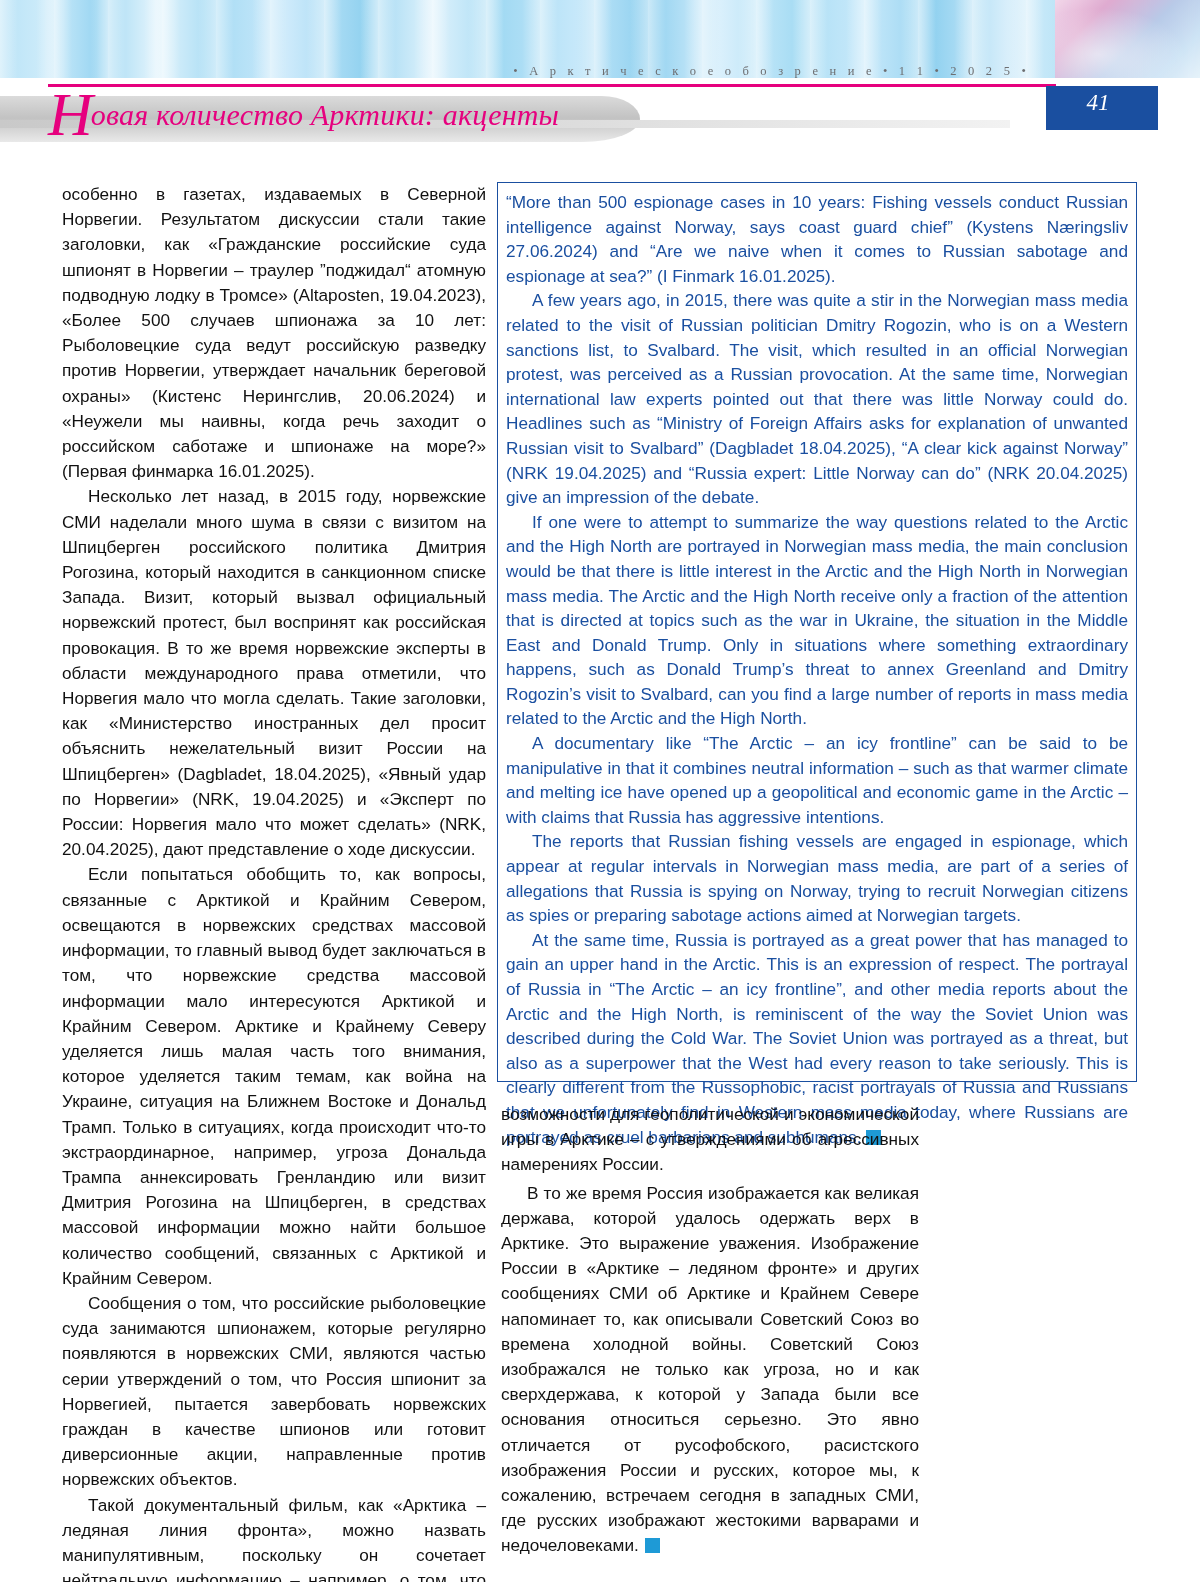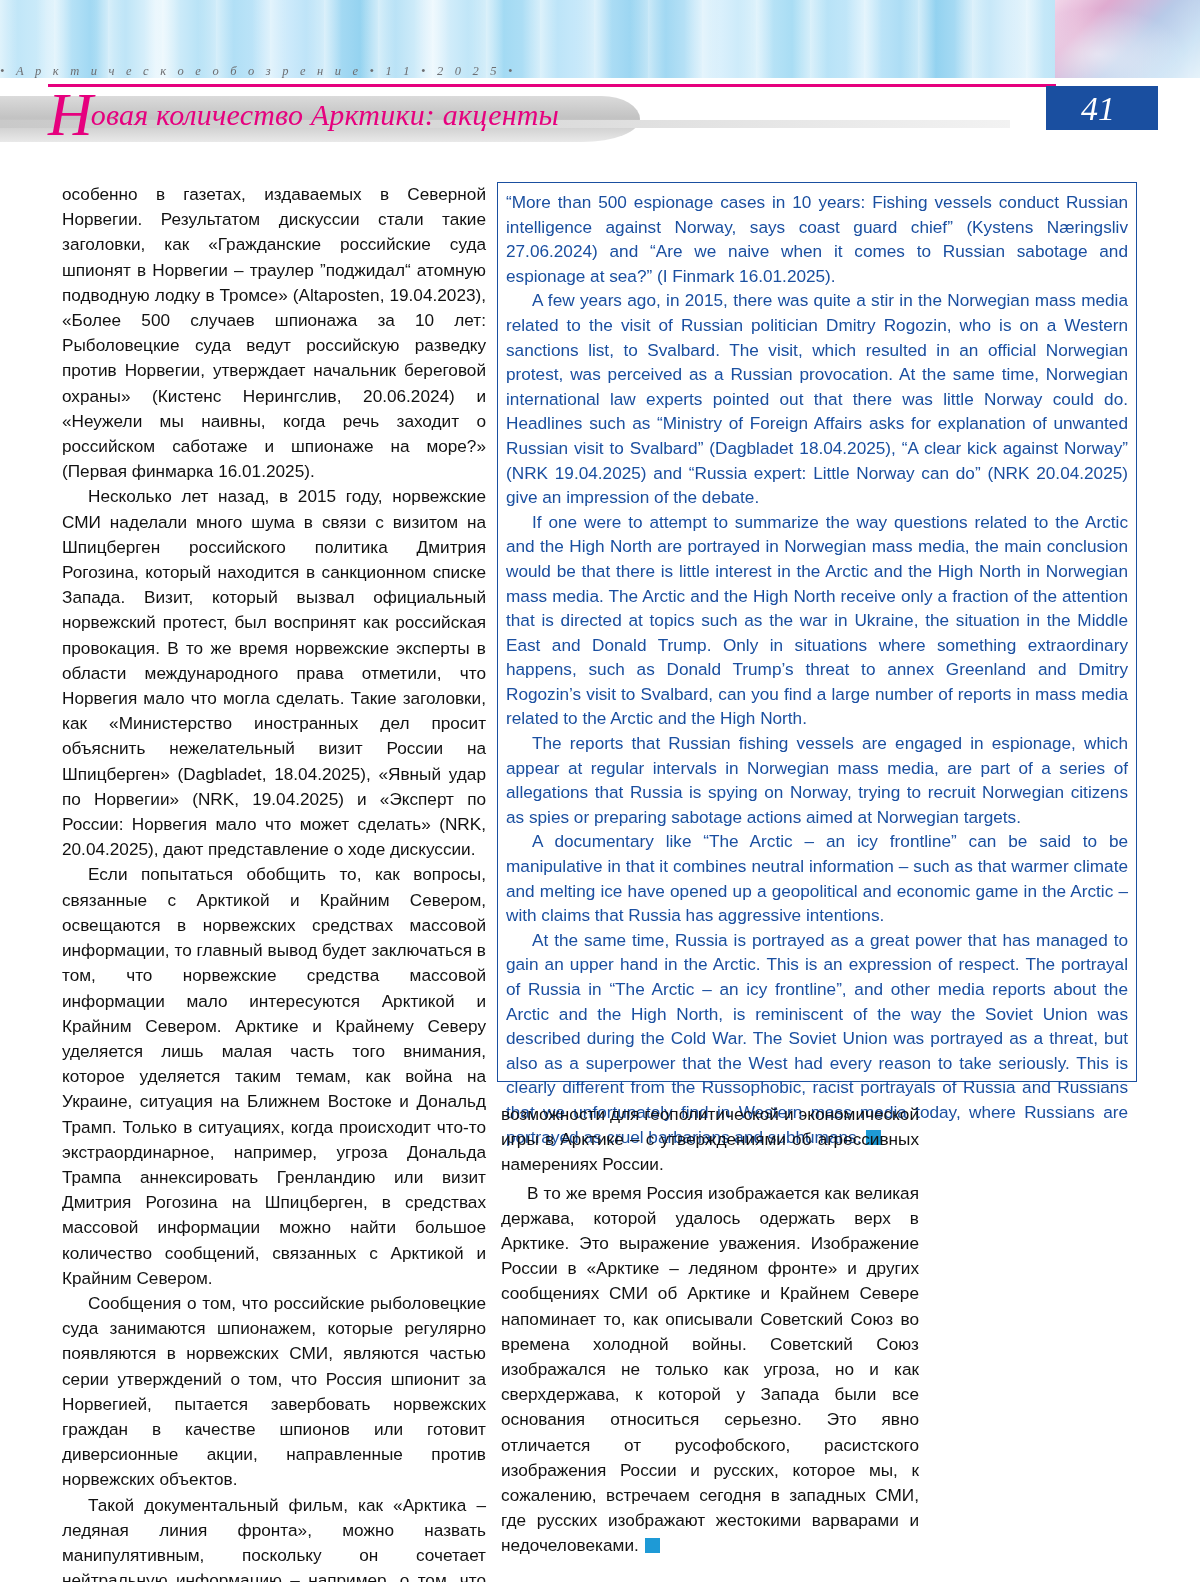--- a/index.html
+++ b/index.html
@@ -66,27 +66,26 @@
     top: 0; left: 0; right: 0; bottom: 0;
     background: radial-gradient(ellipse at 30% 70%, rgba(255,255,255,0.6) 0%, rgba(255,255,255,0) 60%);
   }
 
   
   .running-head {
     position: absolute;
     top: 64px;
     left: 0;
     width: 1030px;
-    text-align: left;
+    text-align: right;
     font-size: 12.5px;
     letter-spacing: 4.2px;
     color: #6d6e71;
     font-family: "Liberation Serif", serif;
     white-space: nowrap;
-    font-style: italic;
   }
 
   
   .head-rule {
     position: absolute;
     top: 84px;
     left: 48px;
     width: 1008px;
     height: 3px;
     background: #e6007e;
@@ -142,21 +141,21 @@
     background: #1a4fa0;
   }
   .page-num {
     position: absolute;
     top: 90px;
     left: 1046px;
     width: 104px;
     text-align: center;
     font-family: "Liberation Serif", serif;
     font-style: italic;
-    font-size: 34px;
+    font-size: 23px;
     color: #ffffff;
   }
 
   
   .col-left {
     position: absolute;
     top: 182px;
     left: 62px;
     width: 424px;
     font-family: "Liberation Sans", sans-serif;
@@ -253,21 +252,21 @@
   <p>Если попытаться обобщить то, как вопросы, связанные с Арктикой и Крайним Севером, освещаются в норвежских средствах массовой информации, то главный вывод будет заключаться в том, что норвежские средства массовой информации мало интересуются Арктикой и Крайним Севером. Арктике и Крайнему Северу уделяется лишь малая часть того внимания, которое уделяется таким темам, как война на Украине, ситуация на Ближнем Востоке и Дональд Трамп. Только в ситуациях, когда происходит что-то экстраординарное, например, угроза Дональда Трампа аннексировать Гренландию или визит Дмитрия Рогозина на Шпицберген, в средствах массовой информации можно найти большое количество сообщений, связанных с Арктикой и Крайним Севером.</p>
   <p>Сообщения о том, что российские рыболовецкие суда занимаются шпионажем, которые регулярно появляются в норвежских СМИ, являются частью серии утверждений о том, что Россия шпионит за Норвегией, пытается завербовать норвежских граждан в качестве шпионов или готовит диверсионные акции, направленные против норвежских объектов.</p>
   <p>Такой документальный фильм, как «Арктика – ледяная линия фронта», можно назвать манипулятивным, поскольку он сочетает нейтральную информацию – например, о том, что потепление климата и таяние льдов открыли</p>
 </div>
 
 <div class="en-box"></div>
 <div class="en-text">
   <p class="first">“More than 500 espionage cases in 10 years: Fishing vessels conduct Russian intelligence against Norway, says coast guard chief” (Kystens Næringsliv 27.06.2024) and “Are we naive when it comes to Russian sabotage and espionage at sea?” (I Finmark 16.01.2025).</p>
   <p>A few years ago, in 2015, there was quite a stir in the Norwegian mass media related to the visit of Russian politician Dmitry Rogozin, who is on a Western sanctions list, to Svalbard. The visit, which resulted in an official Norwegian protest, was perceived as a Russian provocation. At the same time, Norwegian international law experts pointed out that there was little Norway could do. Headlines such as “Ministry of Foreign Affairs asks for explanation of unwanted Russian visit to Svalbard” (Dagbladet 18.04.2025), “A clear kick against Norway” (NRK 19.04.2025) and “Russia expert: Little Norway can do” (NRK 20.04.2025) give an impression of the debate.</p>
   <p>If one were to attempt to summarize the way questions related to the Arctic and the High North are portrayed in Norwegian mass media, the main conclusion would be that there is little interest in the Arctic and the High North in Norwegian mass media. The Arctic and the High North receive only a fraction of the attention that is directed at topics such as the war in Ukraine, the situation in the Middle East and Donald Trump. Only in situations where something extraordinary happens, such as Donald Trump’s threat to annex Greenland and Dmitry Rogozin’s visit to Svalbard, can you find a large number of reports in mass media related to the Arctic and the High North.</p>
+  <p>A documentary like “The Arctic – an icy frontline” can be said to be manipulative in that it combines neutral information – such as that warmer climate and melting ice have opened up a geopolitical and economic game in the Arctic – with claims that Russia has aggressive intentions.</p>
   <p>The reports that Russian fishing vessels are engaged in espionage, which appear at regular intervals in Norwegian mass media, are part of a series of allegations that Russia is spying on Norway, trying to recruit Norwegian citizens as spies or preparing sabotage actions aimed at Norwegian targets.</p>
-  <p>A documentary like “The Arctic – an icy frontline” can be said to be manipulative in that it combines neutral information – such as that warmer climate and melting ice have opened up a geopolitical and economic game in the Arctic – with claims that Russia has aggressive intentions.</p>
   <p><span>At the same time, Russia is portrayed as a great power that has managed to gain an upper hand in the Arctic. This is an expression of respect. The portrayal of Russia in “The Arctic – an icy frontline”, and other media reports about the Arctic and the High North, is reminiscent of the way the Soviet Union was described during the Cold War. The Soviet Union was portrayed as a threat, but also as a superpower that the West had every reason to take seriously. This is clearly different from the Russophobic, racist portrayals of Russia and Russians that we unfortunately find in Western mass media today, where Russians are portrayed as cruel barbarians and subhumans.</span><span class="endmark"></span></p>
 </div>
 
 <div class="col-right-bottom">
   <p class="first">возможности для геополитической и экономической игры в Арктике – с утверждениями об агрессивных намерениях России.</p>
   <p><span>В то же время Россия изображается как великая держава, которой удалось одержать верх в Арктике. Это выражение уважения. Изображение России в «Арктике – ледяном фронте» и других сообщениях СМИ об Арктике и Крайнем Севере напоминает то, как описывали Советский Союз во времена холодной войны. Советский Союз изображался не только как угроза, но и как сверхдержава, к которой у Запада были все основания относиться серьезно. Это явно отличается от русофобского, расистского изображения России и русских, которое мы, к сожалению, встречаем сегодня в западных СМИ, где русских изображают жестокими варварами и недочеловеками.</span><span class="endmark-ru"></span></p>
 </div>
 
 </body></html>

